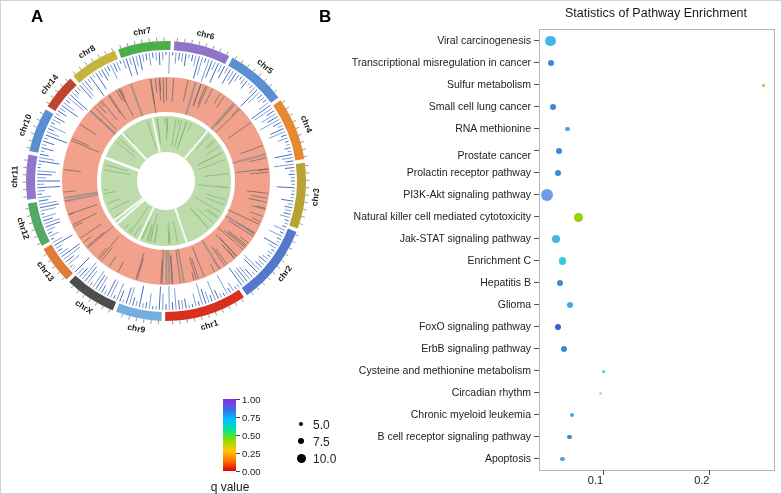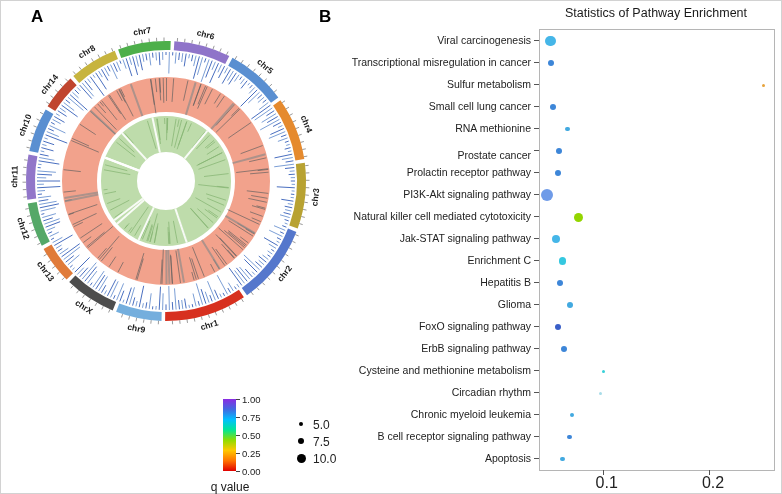--- a/index.html
+++ b/index.html
@@ -21,21 +21,21 @@
   .gn-label{position:absolute;font-size:12px;color:#222;}
   .gntitle{position:absolute;left:62px;top:86px;width:120px;text-align:center;font-size:12px;color:#1a1a1a;}
   
   .panel-b{position:absolute;left:310px;top:0;width:472px;height:494px;}
   .pb-title{position:absolute;left:215px;top:5px;width:260px;text-align:center;font-size:12.5px;color:#1a1a1a;}
   .pb-ylabel{position:absolute;left:0;width:220px;text-align:right;font-size:10.5px;color:#222;white-space:nowrap;}
   .pb-ytick{position:absolute;left:223px;width:5px;height:1px;background:#555;}
   .pb-plot{position:absolute;left:228px;top:28px;width:234px;height:440px;border:1px solid #b5b5b5;box-sizing:content-box;background:#fff;}
   .pb-dot{position:absolute;border-radius:50%;}
   .pb-xtick-line{position:absolute;width:1px;height:5px;background:#555;top:469px;}
-  .pb-xtick-label{position:absolute;top:473px;width:30px;text-align:right;font-size:16px;color:#222;}
+  .pb-xtick-label{position:absolute;top:473px;width:30px;text-align:left;font-size:11px;color:#222;}
   .pb-xlabel{position:absolute;left:228px;top:479px;width:234px;text-align:center;font-size:12px;color:#1a1a1a;}
 </style>
 </head>
 <body>
 
 <div class="figure">
 
   <div class="panel-a">
     <div class="panel-label" style="left:30px;top:6px;">A</div>
     <div id="circos"><svg width="326" height="352" viewBox="0 0 326 352">

